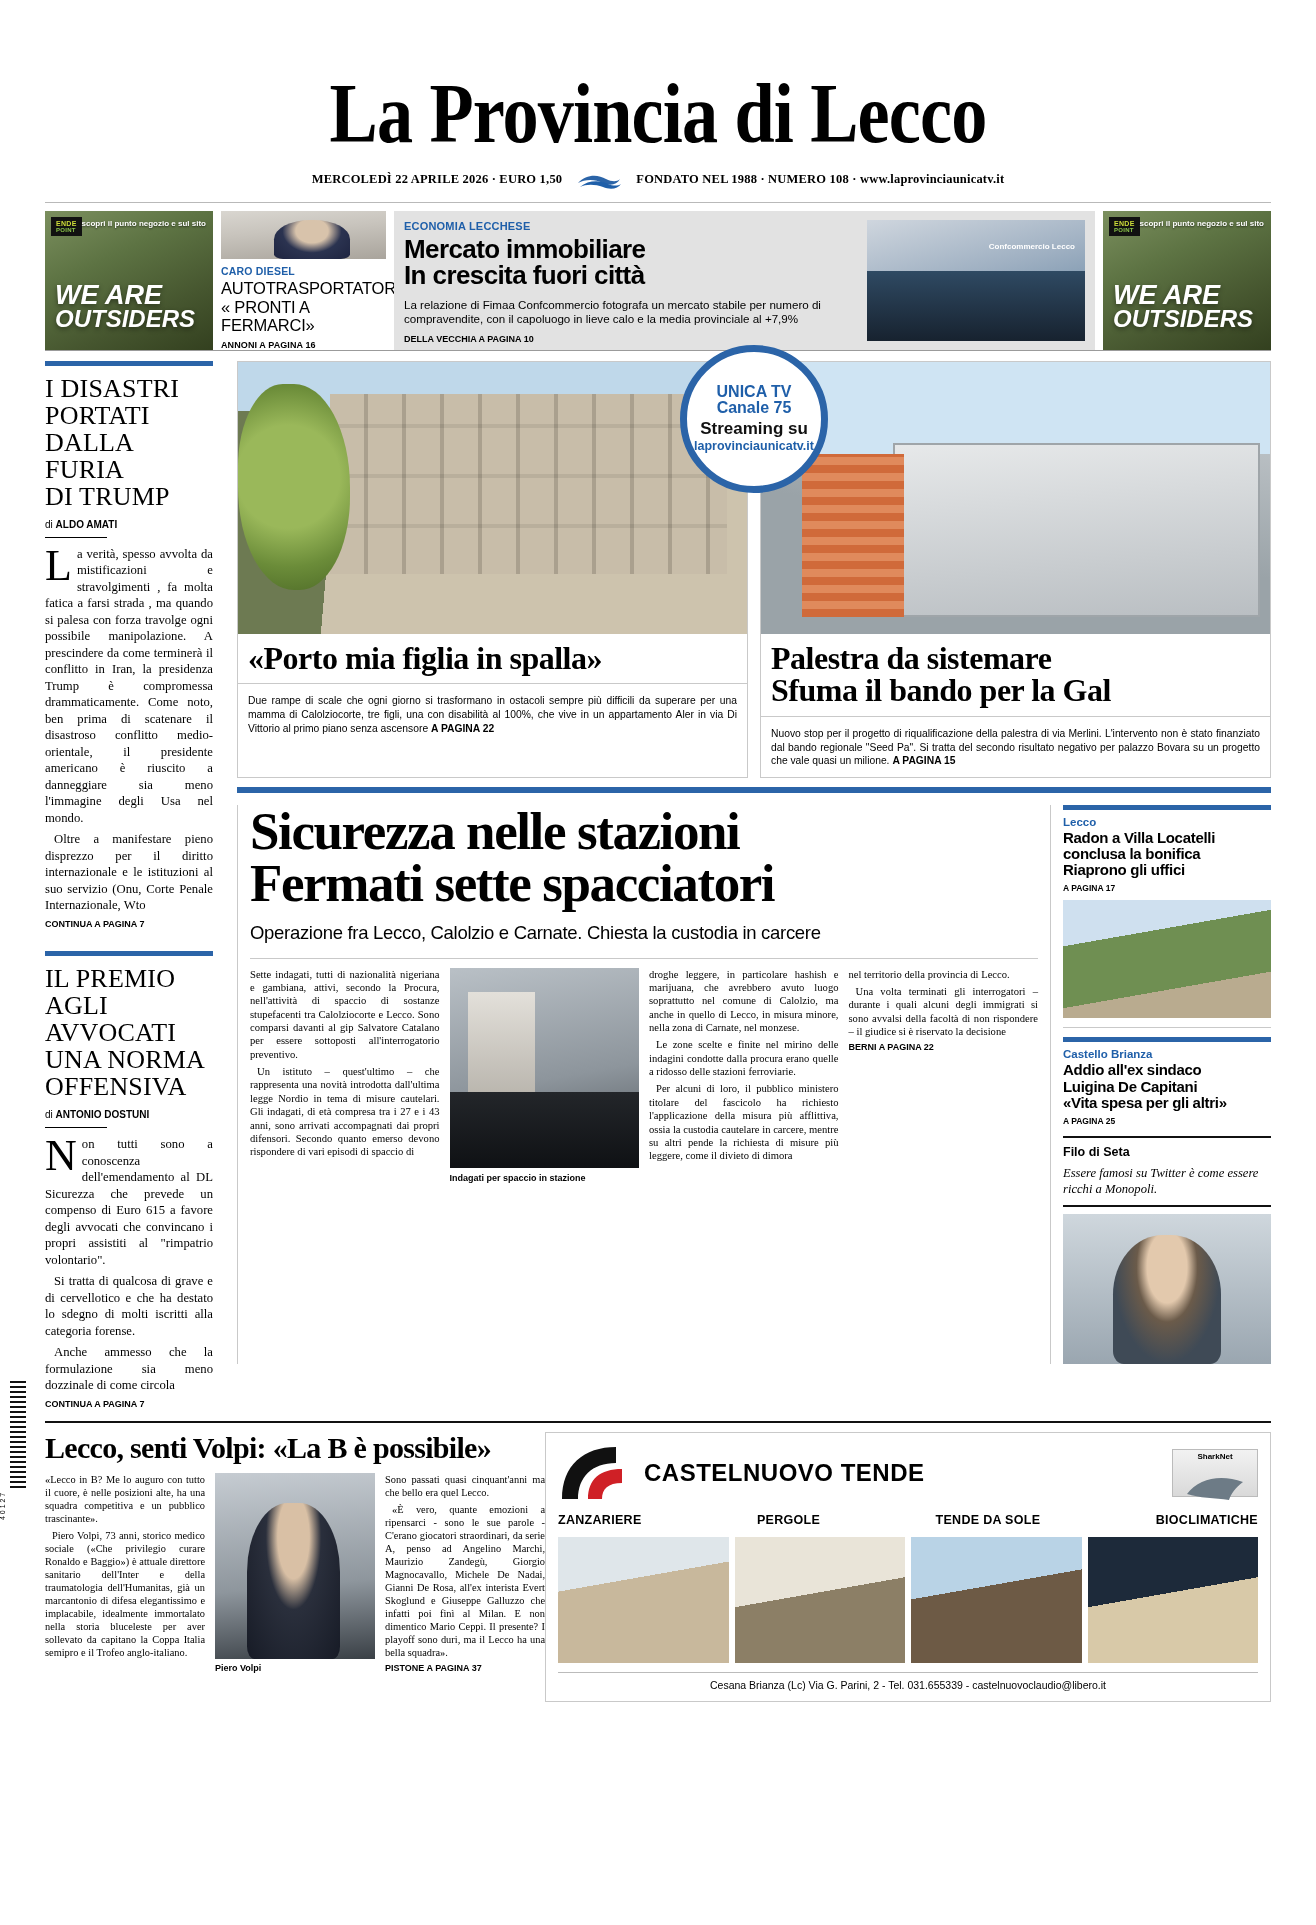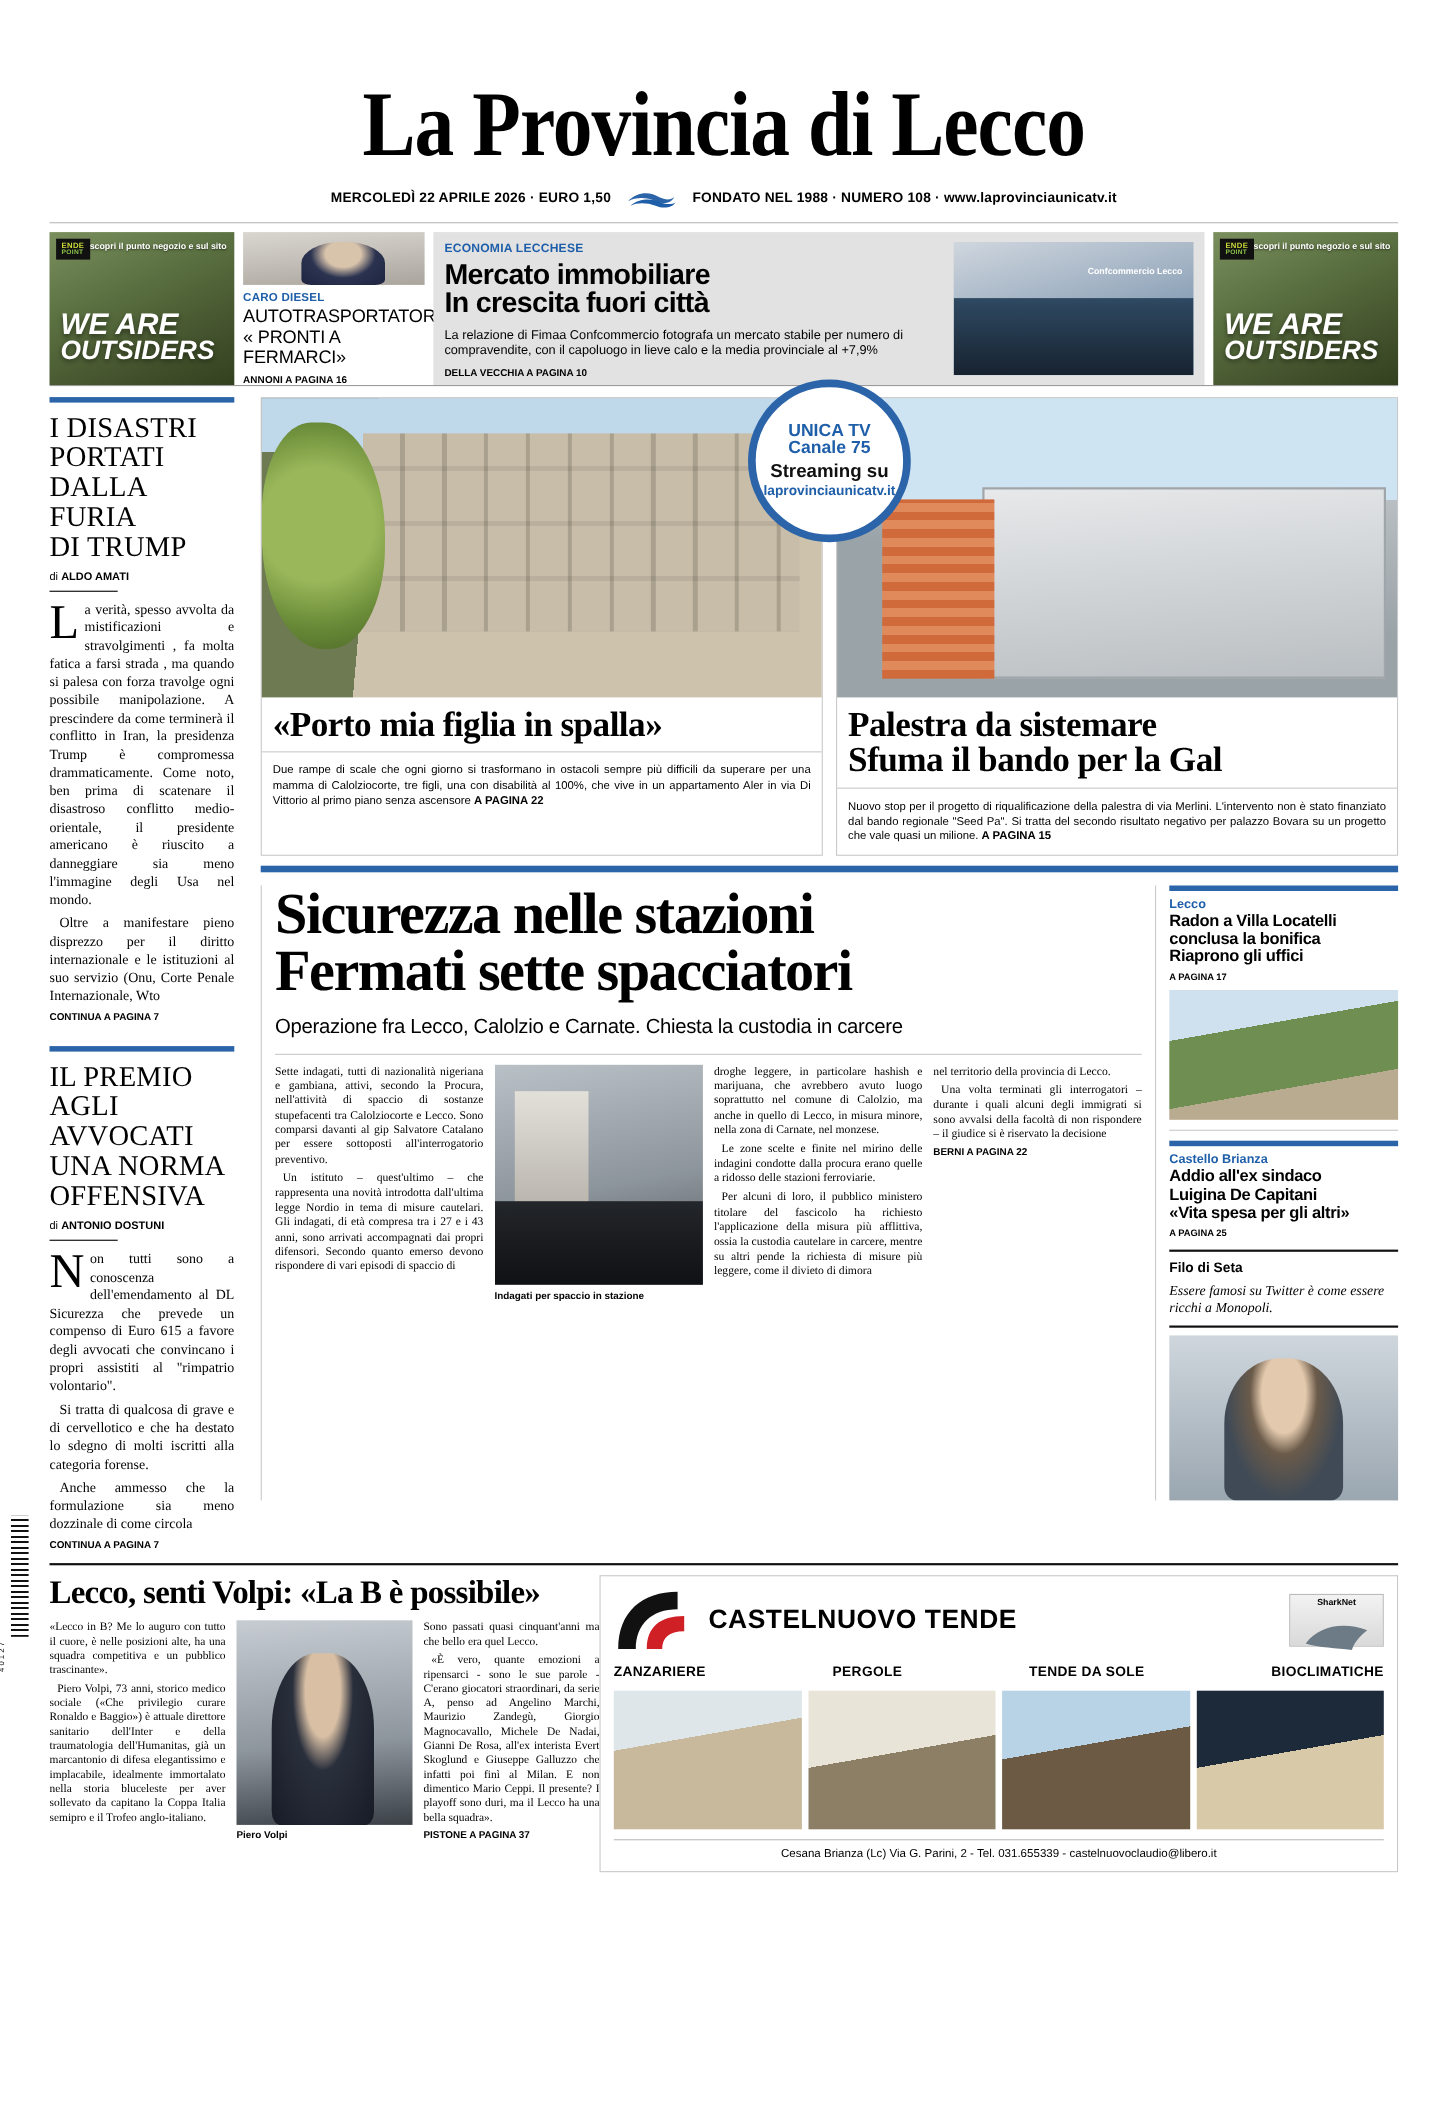--- a/index.html
+++ b/index.html
@@ -20,21 +20,21 @@
     font-weight: 700;
     font-size: 84px;
     letter-spacing: -1px;
     line-height: 0.95;
     transform: scaleX(0.86);
     white-space: nowrap;
   }
   .dateline {
     display: flex; align-items: center; justify-content: center;
     gap: 14px; margin-top: 16px;
-    font-family: Liberation Sans, sans-serif;
+    font-family: Liberation Serif, serif;
     font-weight: 700; font-size: 12.5px; letter-spacing: 0.2px;
   }
   .wave-logo { width: 46px; height: 20px; flex: 0 0 auto; }
 
   
   .topstrip {
     display: flex; gap: 8px; margin-top: 12px; height: 148px;
     border-top: 1px solid #b9b9b9; padding-top: 8px;
   }
   .ad-side {

